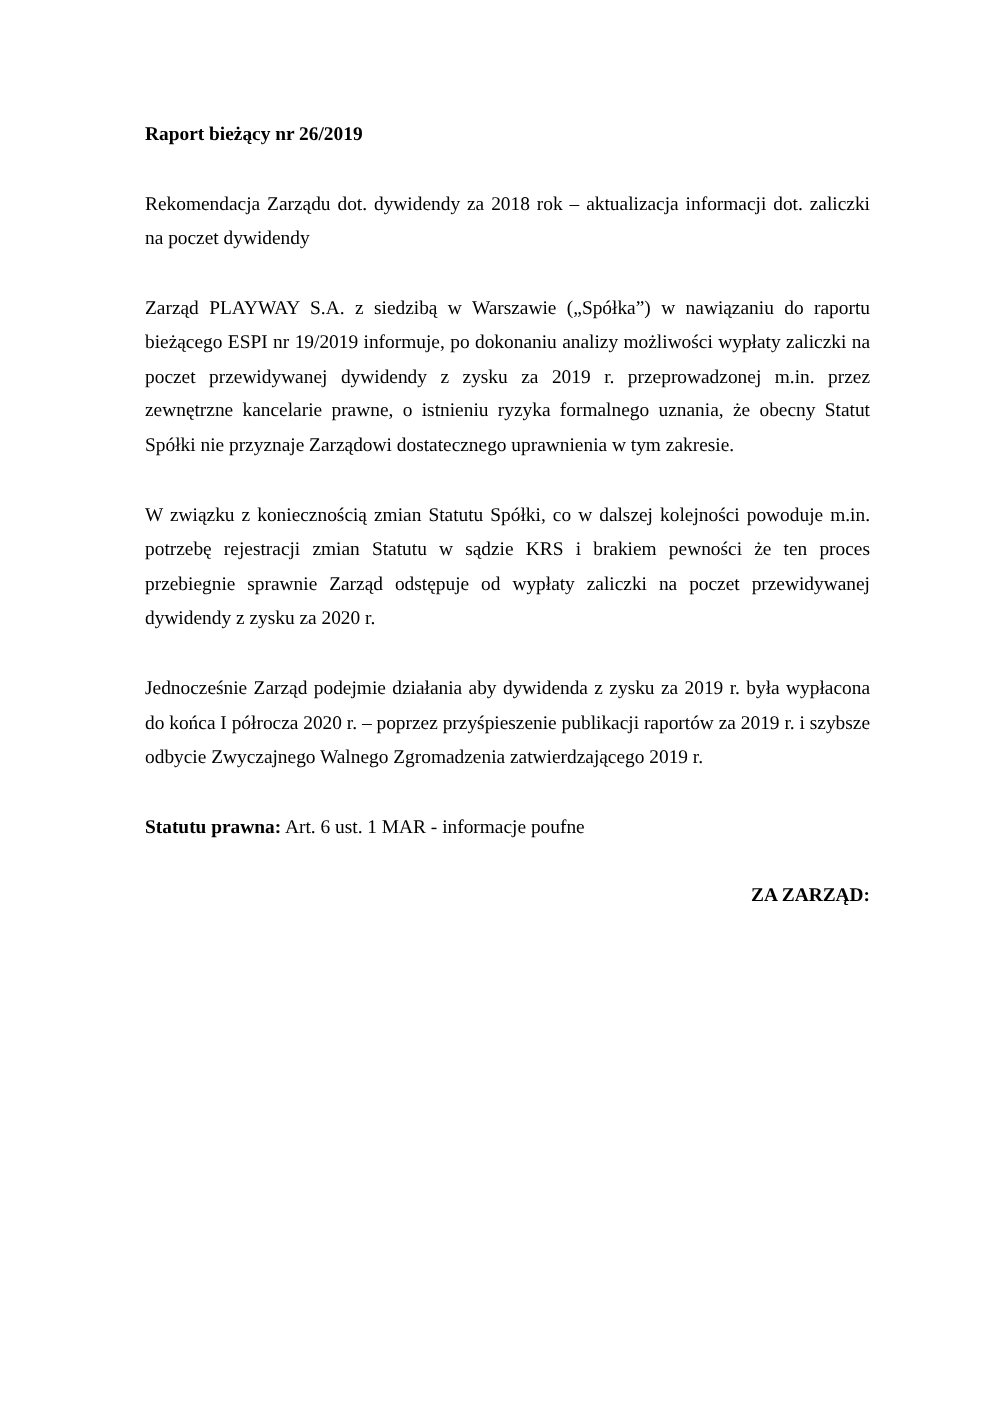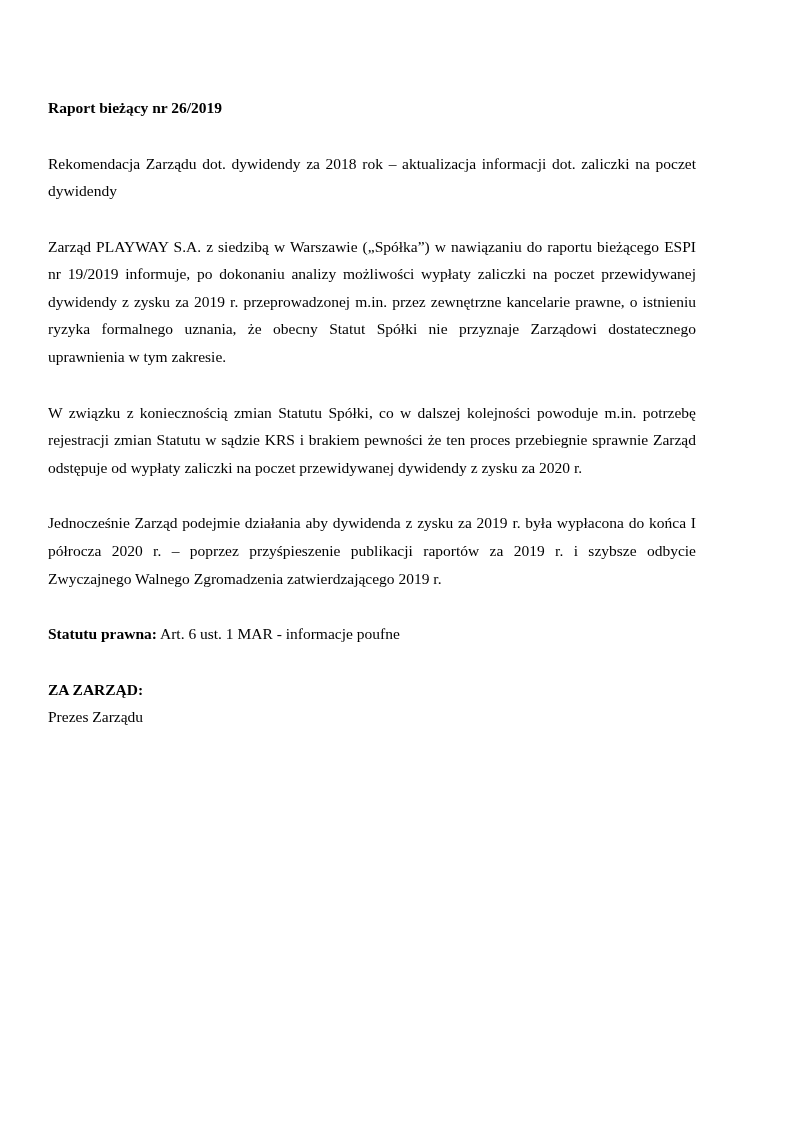--- a/index.html
+++ b/index.html
@@ -11,21 +11,21 @@
     width: 800px;
     height: 1131px;
     font-family: "Liberation Serif", "DejaVu Serif", serif;
     color: #000000;
     -webkit-font-smoothing: antialiased;
   }
   .page {
     box-sizing: border-box;
     width: 756px;
     height: 1131px;
-    padding: 94px 60px 40px 48px;
+    padding: 94px 60px 40px 116px;
     font-size: 15.5px;
     line-height: 1.78;
     overflow: hidden;
   }
   .block {
     margin: 0 0 28px 0;
   }
   .para {
     margin: 0 0 28px 0;
     text-align: justify;
@@ -33,21 +33,21 @@
   .bold {
     font-weight: bold;
   }
   .title {
     font-weight: normal;
     text-align: justify;
     margin: 0 0 28px 0;
   }
   .sig-line {
     margin: 0;
-    text-align: left;
+    text-align: right;
     font-family: Liberation Serif, serif;
   }
 </style>
 </head>
 <body>
 
 <div class="page">
 
   <p class="block bold">Raport bieżący nr 26/2019</p>
 
@@ -60,16 +60,15 @@
 
   <p class="para">Jednocześnie Zarząd podejmie działania aby dywidenda z zysku za 2019 r. była wypłacona do końca I półrocza 2020 r. – poprzez przyśpieszenie publikacji raportów za 2019 r. i szybsze odbycie Zwyczajnego Walnego Zgromadzenia zatwierdzającego 2019 r.</p>
 
   <p class="block">
     <span class="bold">Statutu prawna:</span>
     <span>Art. 6 ust. 1 MAR - informacje poufne</span>
   </p>
 
   <div>
     <p class="sig-line bold">ZA ZARZĄD:</p>
-    <p class="sig-line">Prezes Zarządu</p>
   </div>
 
 </div>
 
 </body></html>

